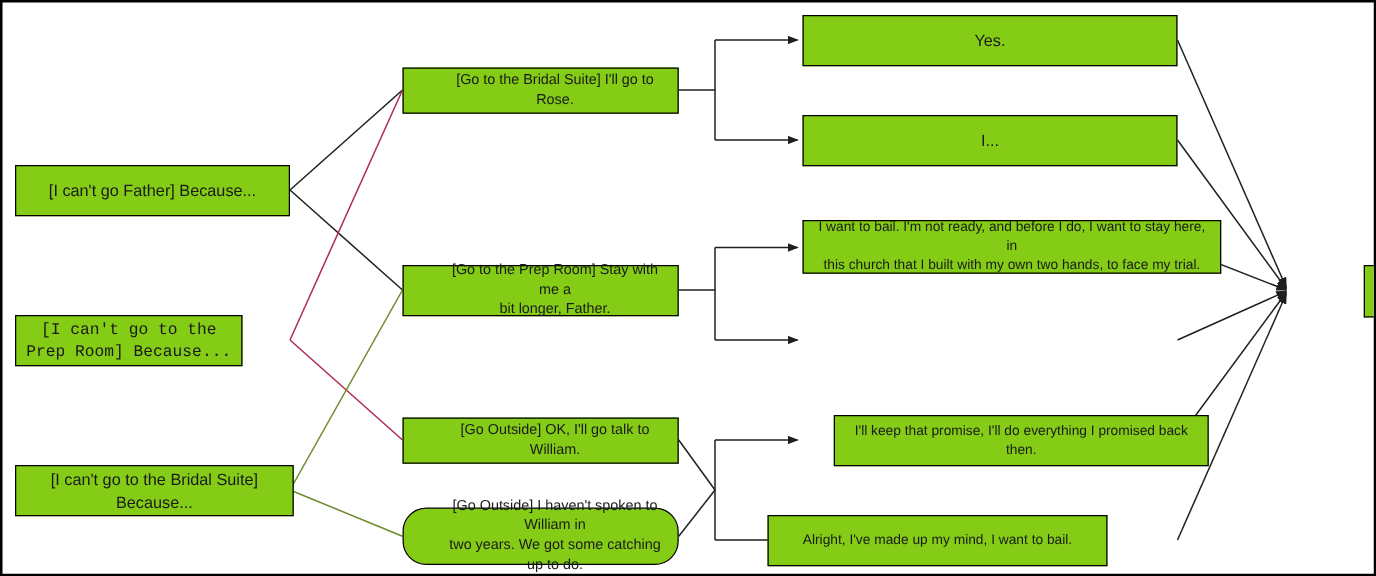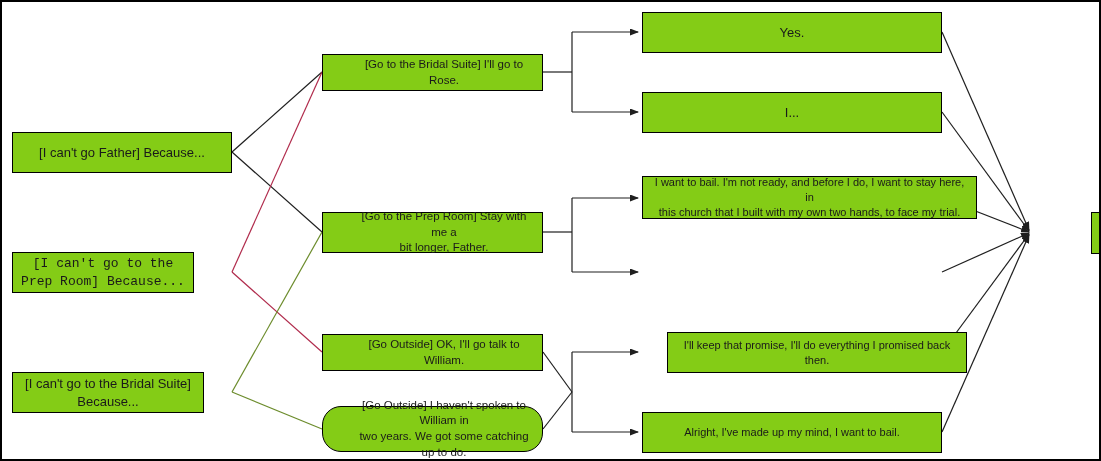--- a/index.html
+++ b/index.html
@@ -32,33 +32,33 @@
     line-height: 1.35;
     white-space: pre-line;
   }
   .fs-md { font-size: 13px; }
   .fs-sm { font-size: 11.5px; padding-left: 30px; }
   .fs-xs { font-size: 11px; }
 
   
   .n1 { left: 10px;  top: 130px; width: 220px; height: 41px; }
   .n2 { left: 10px;  top: 250px; width: 182px; height: 41px; font-family: Liberation Mono, monospace; }
-  .n3 { left: 10px;  top: 370px; width: 192px; height: 41px; }
+  .n3 { left: 10px;  top: 370px; width: 223px; height: 41px; }
   
   .o1 { left: 320px; top: 52px;  width: 221px; height: 37px; }
   .o2 { left: 320px; top: 210px; width: 221px; height: 41px; }
   .o3 { left: 320px; top: 332px; width: 221px; height: 37px; }
   .o4 { left: 320px; top: 404px; width: 221px; height: 46px; border-radius: 19px; }
   
   .r1 { left: 640px; top: 10px;  width: 300px; height: 41px; }
   .r2 { left: 640px; top: 90px;  width: 300px; height: 41px; }
   .r3 { left: 640px; top: 174px; width: 335px; height: 43px; }
   .r4 { left: 640px; top: 250px; width: 300px; height: 41px; }
   .r5 { left: 640px; top: 330px; width: 300px; height: 41px; margin-left: 25px; }
-  .r6 { left: 640px; top: 410px; width: 300px; height: 41px; }
+  .r6 { left: 612px; top: 410px; width: 272px; height: 41px; }
   
   .end { left: 1089px; top: 210px; width: 48px; height: 42px; }
 </style>
 </head>
 <body>
 
 <div class="canvas">
 
   <svg class="edges" xmlns="http://www.w3.org/2000/svg">
     <defs>

